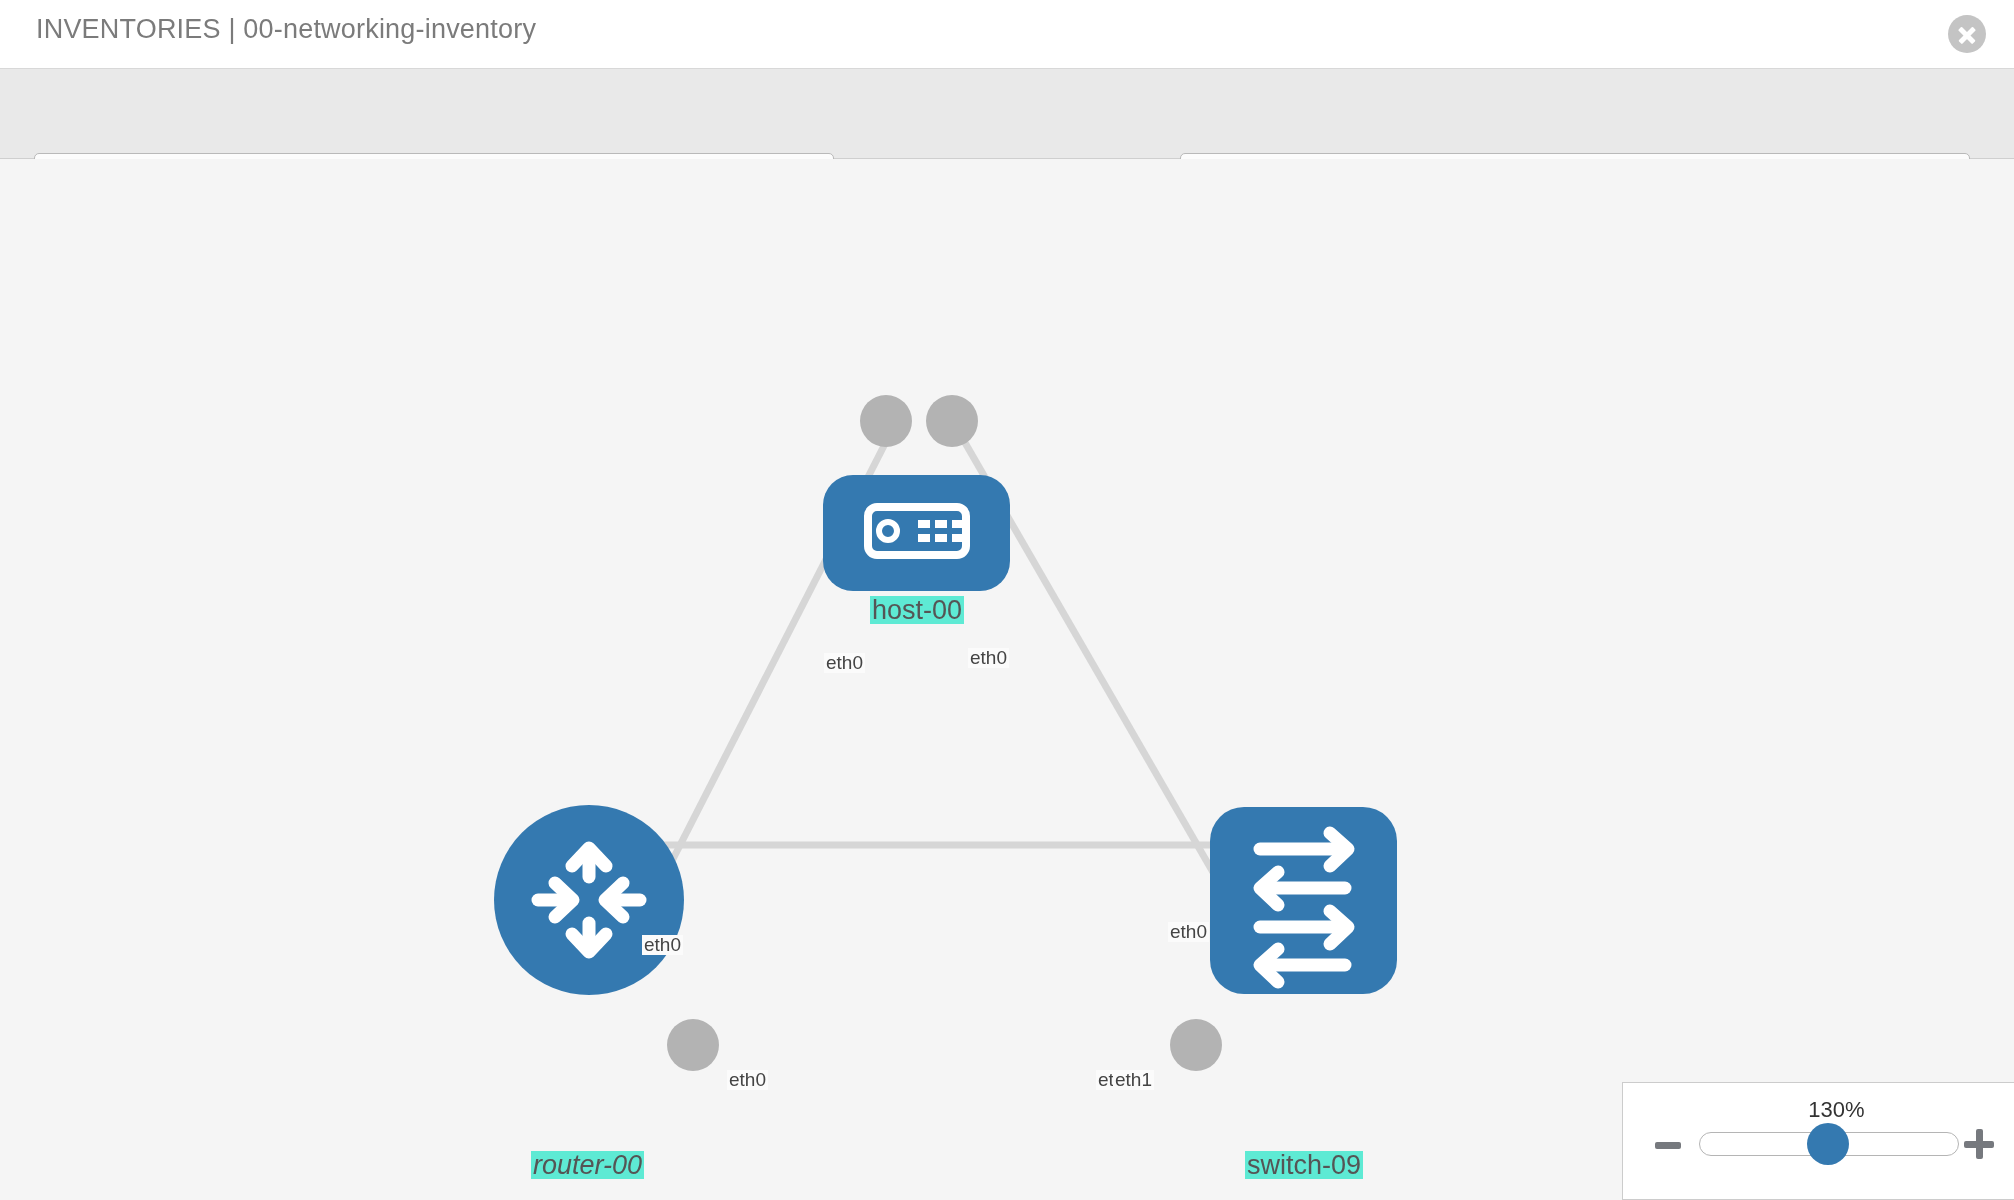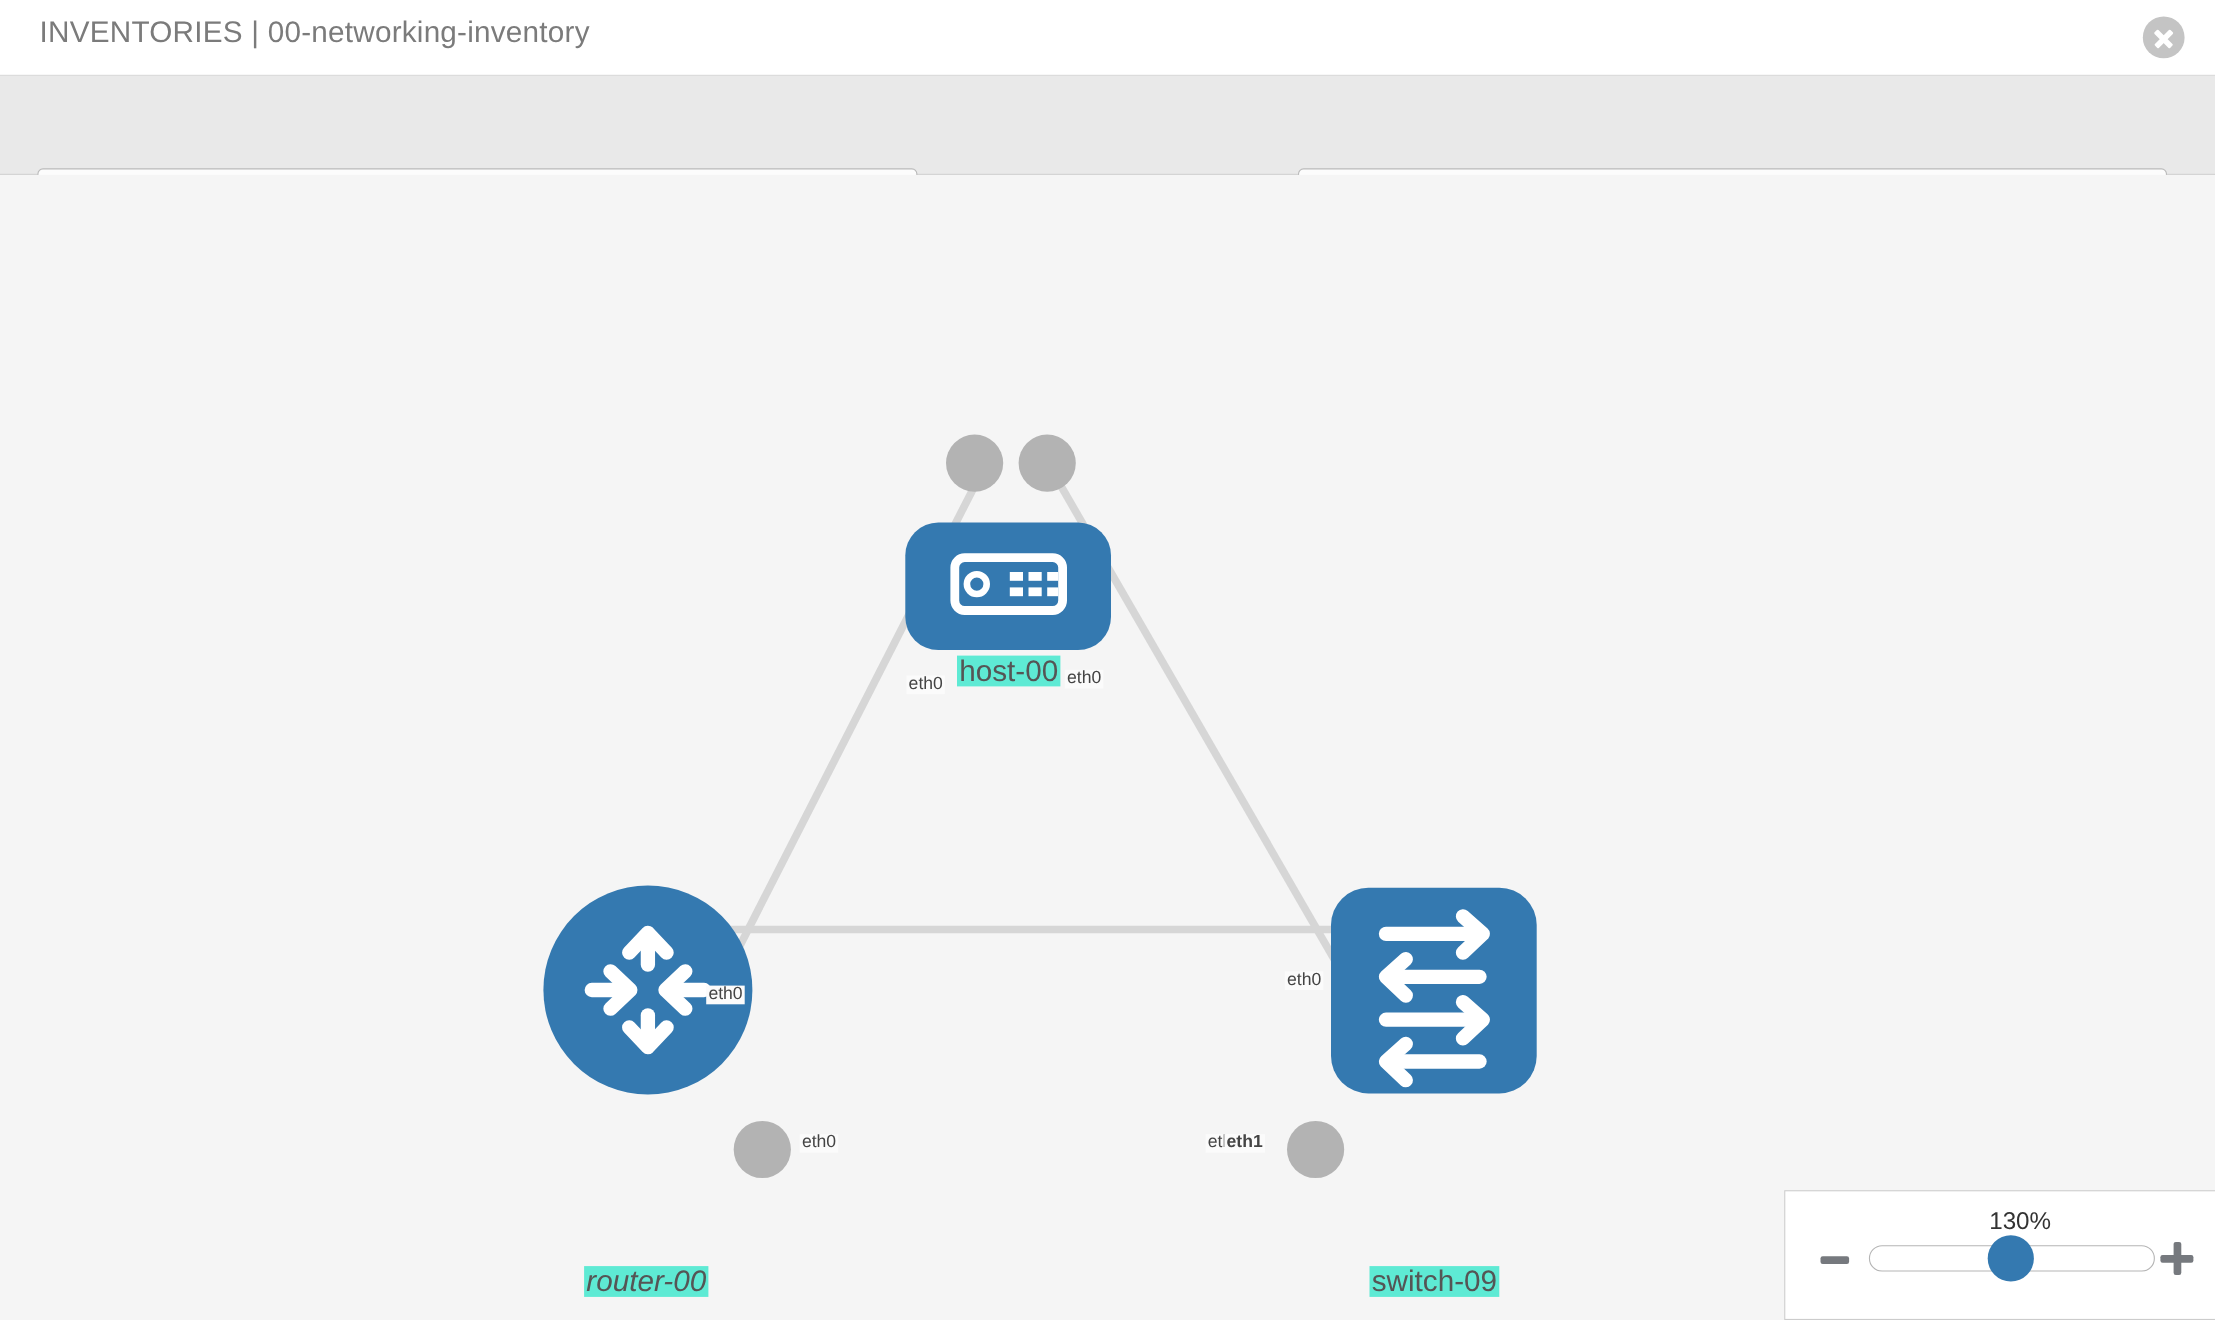--- a/index.html
+++ b/index.html
@@ -124,24 +124,25 @@
     color: #555555;
     font-size: 27px;
     white-space: nowrap;
     line-height: 1.05;
     padding: 0 2px;
   }
   .iface-label {
     position: absolute;
     background: #fbfbfb;
     color: #444444;
-    font-size: 16px;
+    font-size: 19px;
     white-space: nowrap;
     line-height: 1.05;
     padding: 0 2px;
+    margin-top: 39px;
   }
 
   
   .zoom-panel {
     position: absolute;
     left: 1622px; top: 1082px;
     width: 429px; height: 118px;
     background: #ffffff;
     border: 1px solid #cccccc;
   }
@@ -307,21 +308,21 @@
   <div class="node-label" style="left:870px; top:437px;">host-00</div>
   <div class="node-label" style="left:531px; top:992px;font-style:italic;">router-00</div>
   <div class="node-label" style="left:1245px; top:992px;">switch-09</div>
 
   <div class="iface-label" style="left:824px; top:455px;">eth0</div>
   <div class="iface-label" style="left:968px; top:450px;">eth0</div>
   <div class="iface-label" style="left:642px; top:737px;">eth0</div>
   <div class="iface-label" style="left:1168px; top:724px;">eth0</div>
   <div class="iface-label" style="left:727px; top:872px;">eth0</div>
   <div class="iface-label" style="left:1096px; top:872px;">eth0</div>
-  <div class="iface-label" style="left:1113px; top:872px;font-weight:bold;">eth1</div>
+  <div class="iface-label" style="left:1113px; top:872px;">eth1</div>
 </div>
 
 <div class="zoom-panel">
   <div class="zoom-value">130%</div>
   <div class="zoom-minus"></div>
   <div class="zoom-track"></div>
   <div class="zoom-thumb"></div>
   <div class="zoom-plus"></div>
 </div>
 

